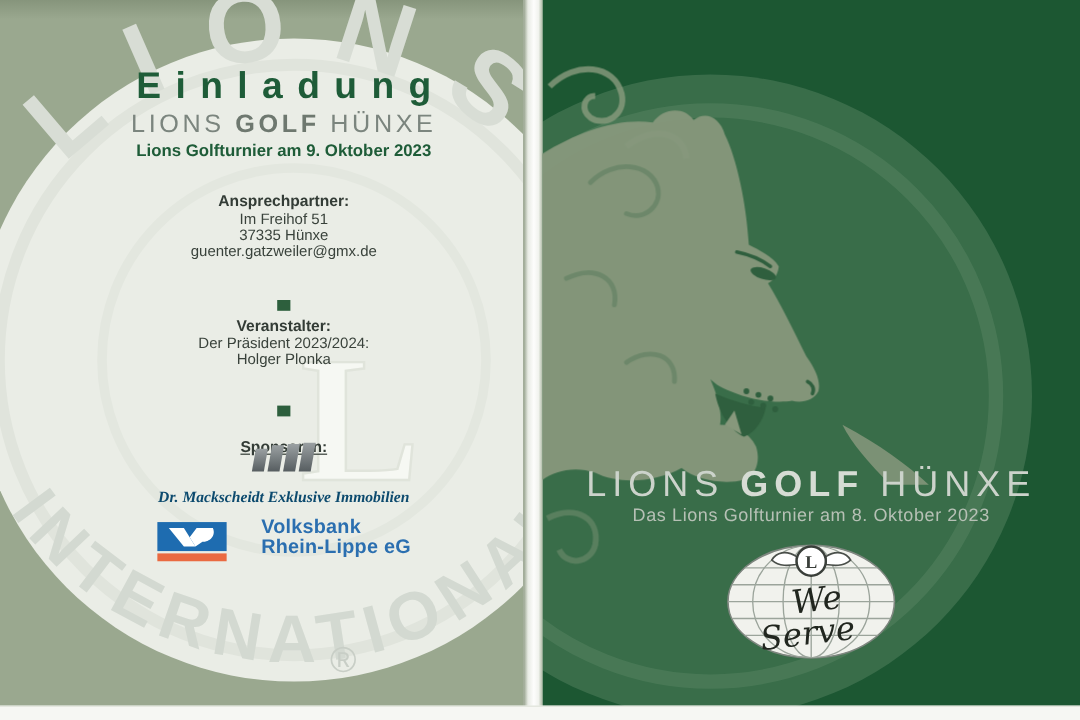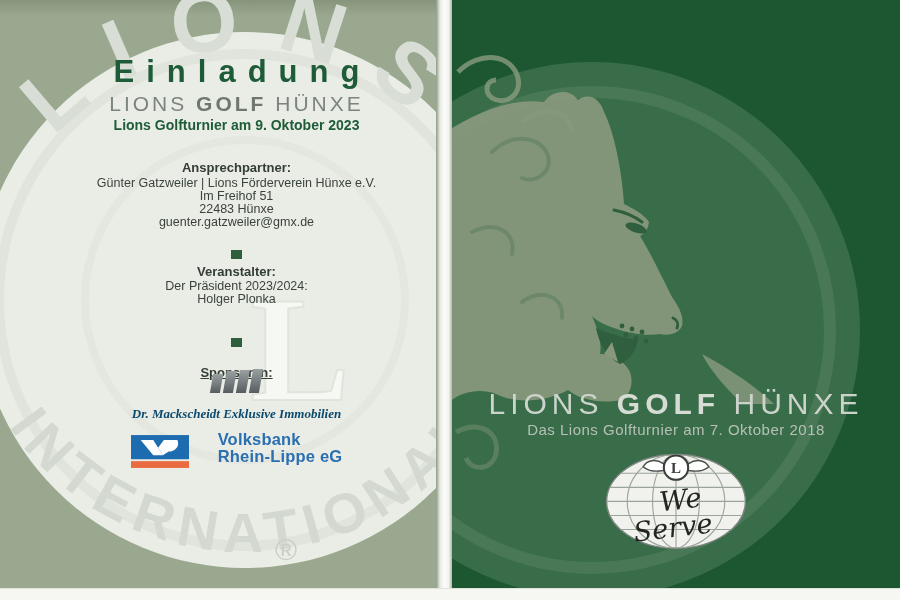--- a/index.html
+++ b/index.html
@@ -79,23 +79,22 @@
     </svg>
 
     <div class="l-row l-title">Einladung</div>
 
     <div class="l-row l-sub"><span>LIONS</span> <b>GOLF</b> <span>HÜNXE</span></div>
 
     <div class="l-row l-tag">Lions Golfturnier am 9. Oktober 2023</div>
 
     <div class="l-row sec-head h-contact">Ansprechpartner:</div>
     <div class="l-row sec-lines t-contact">
-      <div>Günter Gatzweiler | Lions Förderverein Hünxe e.V.</div>
       <div>Im Freihof 51</div>
-      <div>22483 Hünxe</div>
+      <div>37335 Hünxe</div>
       <div>guenter.gatzweiler@gmx.de</div>
     </div>
 
     <div class="sq sq1"></div>
 
     <div class="l-row sec-head h-org">Veranstalter:</div>
     <div class="l-row sec-lines t-org">
       <div>Der Präsident 2023/2024:</div>
       <div>Holger Plonka</div>
     </div>
@@ -160,21 +159,21 @@
         <path d="M160,250 L166,270 L152,262 Z" fill="#87987c"></path>
         <g fill="none" stroke="#2f5f3e" stroke-width="4" opacity="0.25" stroke-linecap="round">
           <path d="M40,60 C60,40 90,44 96,64 C100,80 84,92 70,86"></path>
           <path d="M20,140 C44,128 64,140 60,162"></path>
           <path d="M70,210 C90,196 112,204 110,226"></path>
         </g>
       </g>
     </svg>
 
     <div class="r-row r-title"><span>LIONS</span> <b>GOLF</b> <span>HÜNXE</span></div>
-    <div class="r-row r-sub">Das Lions Golfturnier am 7. Oktober 2018</div>
+    <div class="r-row r-sub">Das Lions Golfturnier am 8. Oktober 2023</div>
 
     <svg class="weserve" viewBox="0 0 160 112" aria-hidden="true">
       <ellipse cx="80" cy="58" rx="74" ry="50" fill="#f1f2ed" stroke="#7e867f" stroke-width="1.5"></ellipse>
       <defs>
           <clipPath id="globeClip">
             <ellipse cx="80" cy="58" rx="74" ry="50"></ellipse>
           </clipPath>
         </defs>
       <g stroke="#9ba49b" stroke-width="1.2" fill="none" clip-path="url(#globeClip)">
         <ellipse cx="80" cy="58" rx="25" ry="50"></ellipse>

